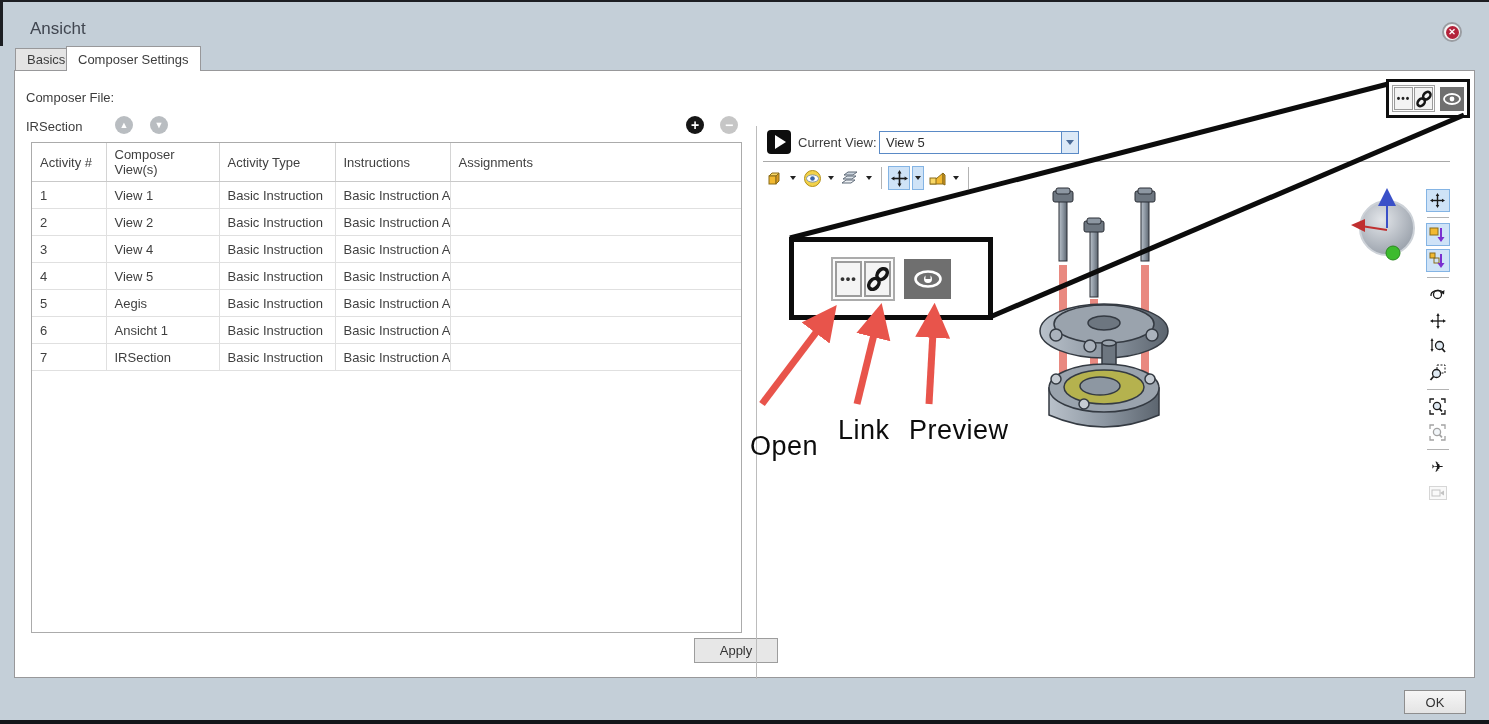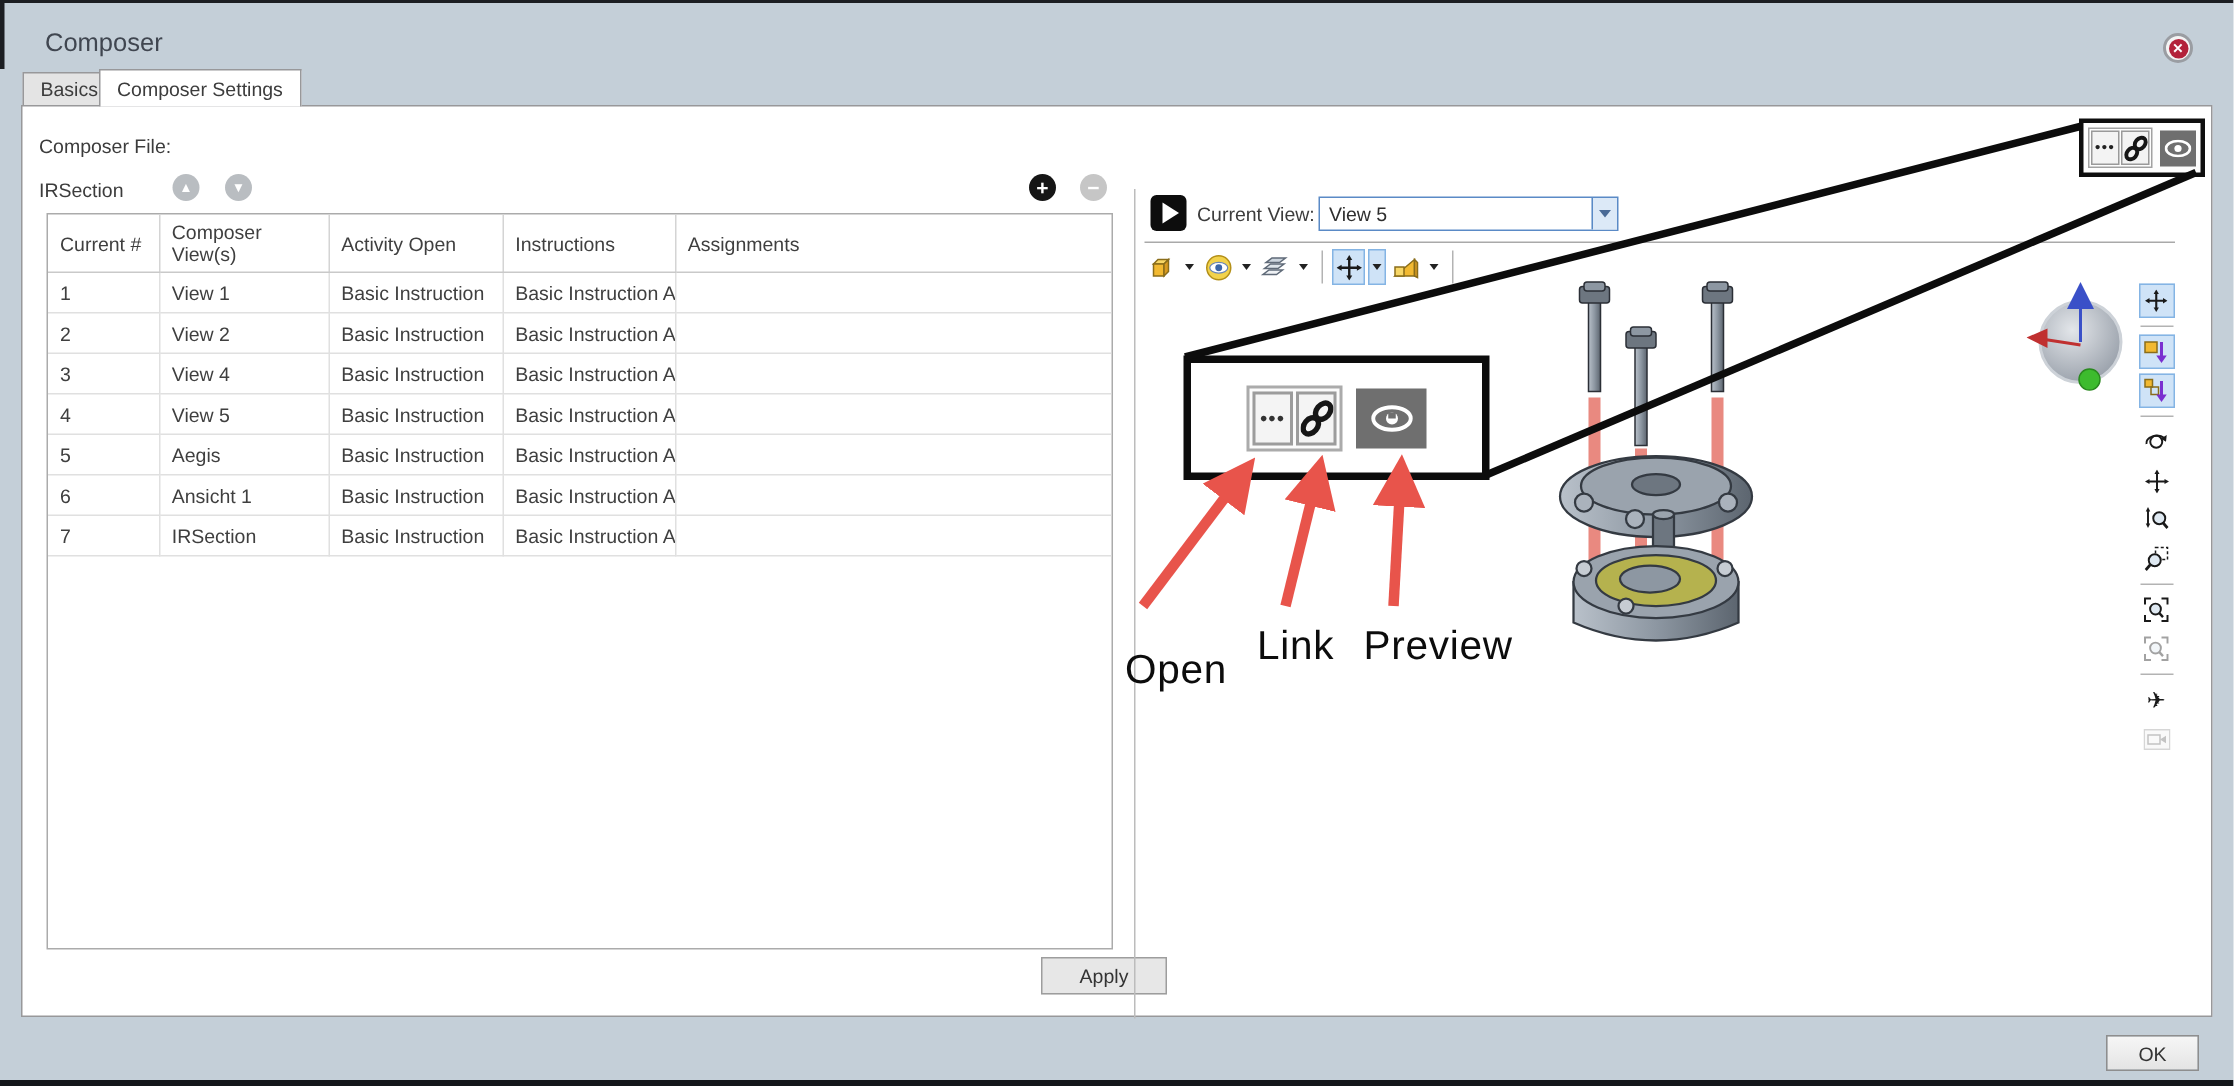--- a/index.html
+++ b/index.html
@@ -103,21 +103,21 @@
   .ok-btn { position:absolute; left:1404px; top:690px; width:62px; height:24px; background:linear-gradient(#f6f6f6,#e4e4e4);
             border:1px solid #8e8e8e; font-family:"Liberation Sans",sans-serif; font-size:13px; color:#333; cursor:pointer; z-index:5; }
 </style>
 </head>
 <body>
 
 <div class="bord-top"></div>
 <div class="bord-left"></div>
 <div class="bord-bottom"></div>
 
-<div class="titlebar-text">Composer</div>
+<div class="titlebar-text">Ansicht</div>
 <div class="close-btn">
   <div class="ball">✕</div>
 </div>
 
 <div class="tab inactive">
     <span>Basics</span>
   </div>
 <div class="tab active">
     <span>Composer Settings</span>
   </div>
@@ -151,23 +151,23 @@
   <div class="lbl" style="left:11px; top:48px;">IRSection</div>
   <div class="circ gray" style="left:100px; top:45px;">▲</div>
   <div class="circ gray" style="left:135px; top:45px;">▼</div>
   <div class="circ black" style="left:671px; top:45px;">+</div>
   <div class="circ lite" style="left:705px; top:45px;">−</div>
 
   <div class="tbl-wrap">
     <table>
       <thead>
           <tr>
-            <th>Current #</th>
+            <th>Activity #</th>
             <th>Composer View(s)</th>
-            <th>Activity Open</th>
+            <th>Activity Type</th>
             <th>Instructions</th>
             <th>Assignments</th>
           </tr>
         </thead>
       <tbody>
           <tr>
             <td>1</td>
             <td>View 1</td>
             <td>Basic Instruction</td>
             <td>Basic Instruction A...</td>

